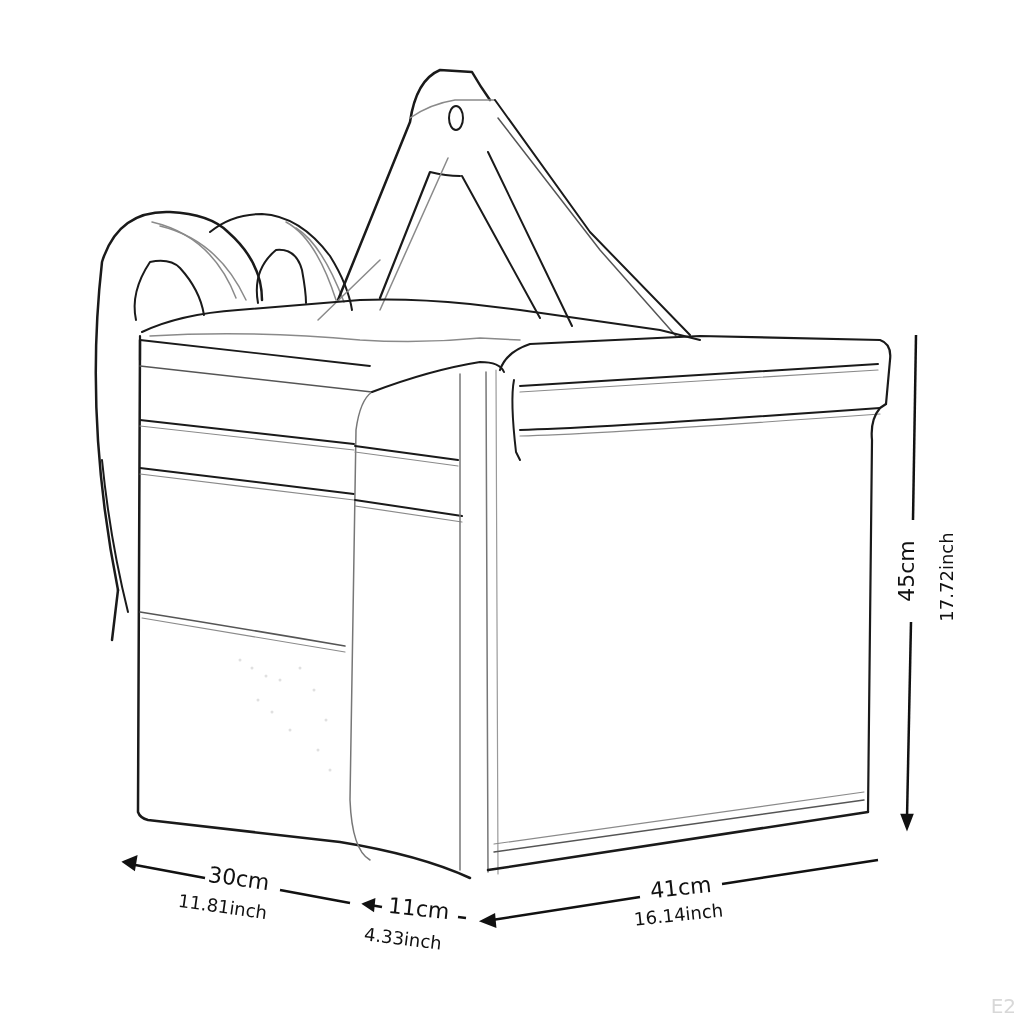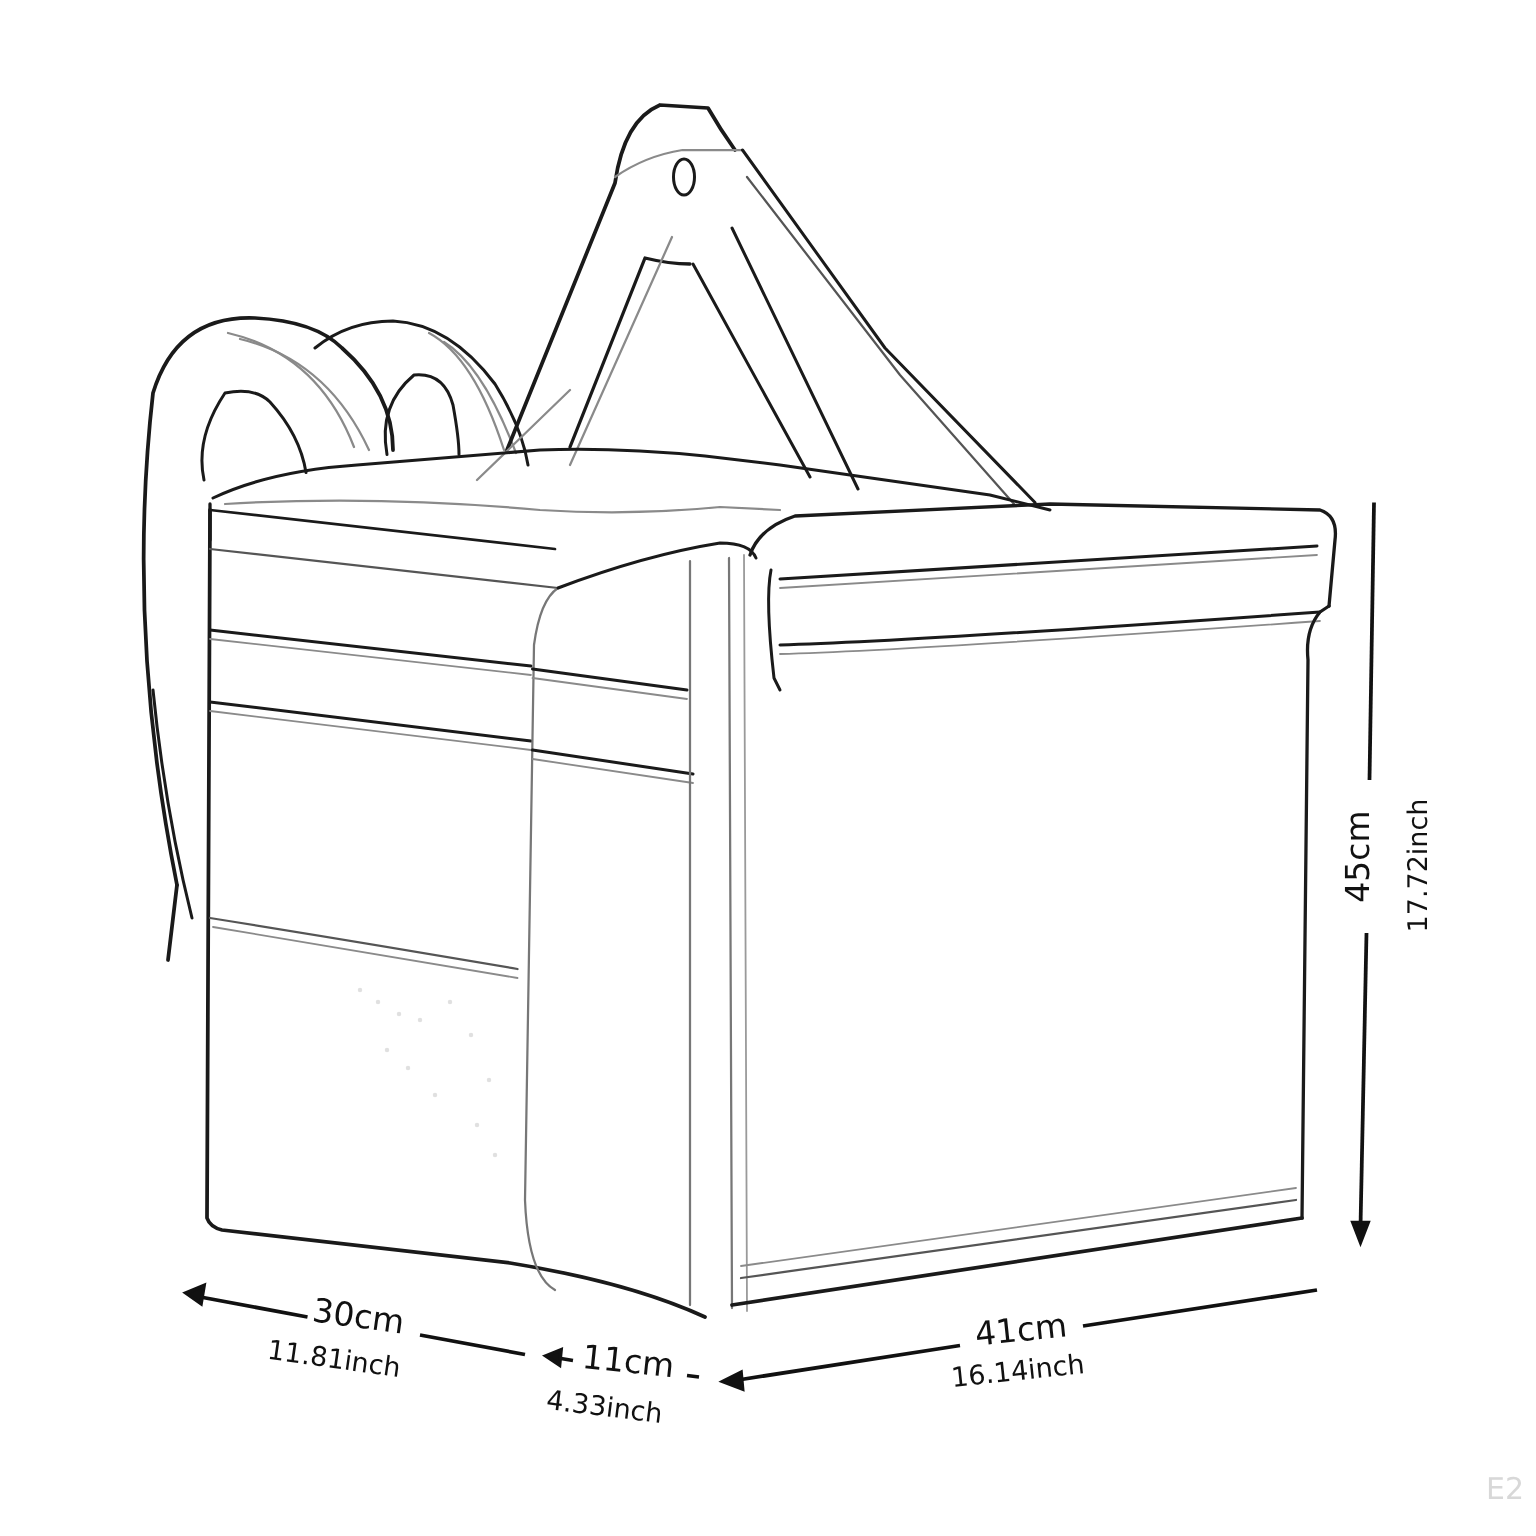--- a/index.html
+++ b/index.html
@@ -2,21 +2,21 @@
 <html><head>
   <meta charset="utf-8">
   <style>
     html, body { margin: 0; padding: 0; background: #ffffff; }
     body { width: 1024px; height: 1024px; position: relative; overflow: hidden; font-family: "DejaVu Sans", sans-serif; }
     #stage { position: absolute; left: 0; top: 0; width: 1024px; height: 1024px; }
     svg { position: absolute; left: 0; top: 0; }
     .dim-label { position: absolute; color: #111; white-space: nowrap; font-family: "DejaVu Sans", sans-serif; line-height: 1; }
     .dim-primary { font-size: 22px; }
     .dim-secondary { font-size: 18px; }
-    .watermark { position: absolute; right: 8px; bottom: 20px; color: #d8d8d8; font-size: 20px; font-family: "DejaVu Sans", sans-serif; }
+    .watermark { position: absolute; right: 8px; bottom: 6px; color: #d8d8d8; font-size: 20px; font-family: "DejaVu Sans", sans-serif; }
   </style>
 </head>
 <body>
 
 <div id="stage">
 
   <svg width="1024" height="1024" viewBox="0 0 1024 1024">
     <g fill="none" stroke="#1a1a1a" stroke-linecap="round" stroke-linejoin="round">
 
       <g>

